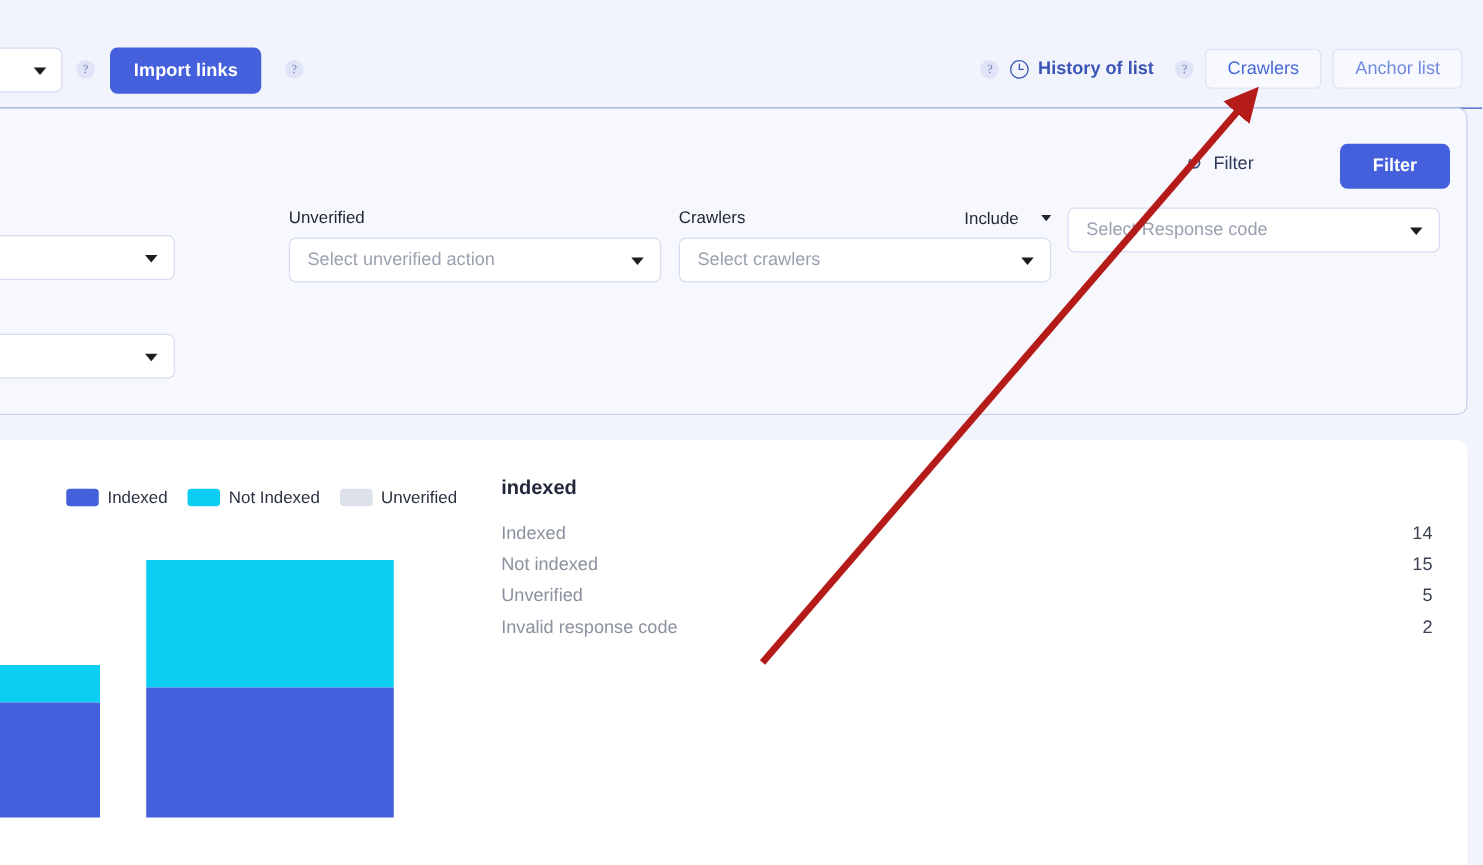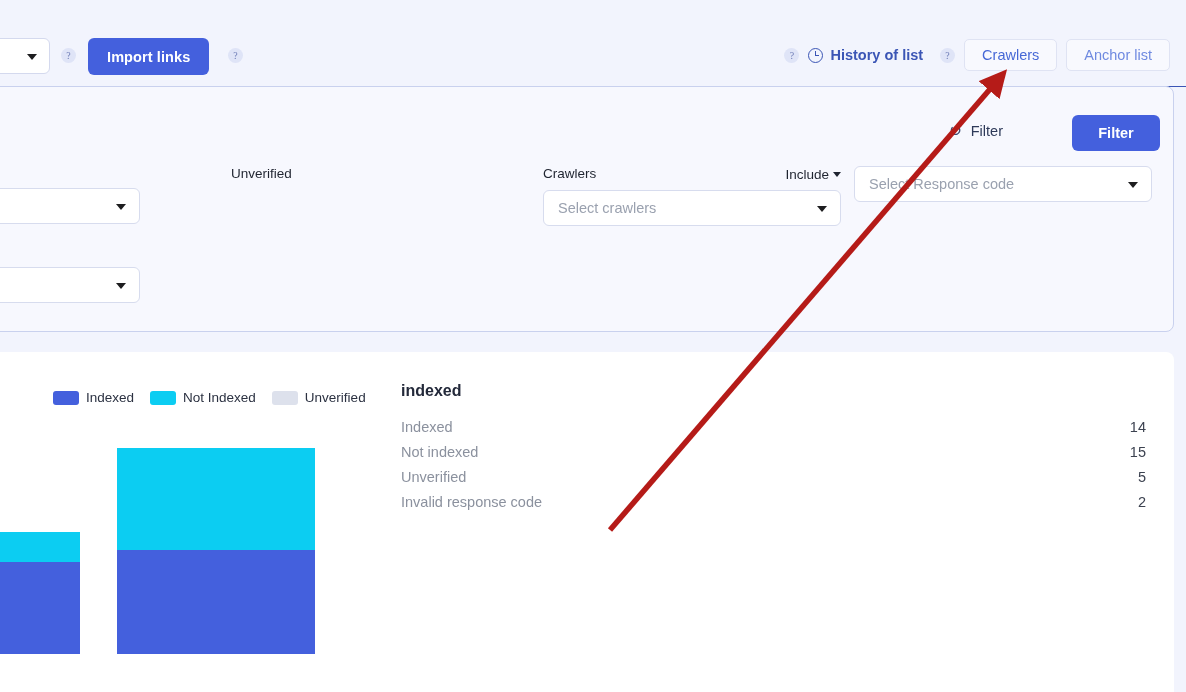--- a/index.html
+++ b/index.html
@@ -187,21 +187,21 @@
   }
   .field-ctl .caret {
     position: absolute;
     right: 13px; top: 15px;
   }
   .include-tog {
     position: absolute;
     right: 0; top: 1px;
     display: flex;
     align-items: center;
-    gap: 4px;
+    gap: 18px;
     color: #1f2430;
     font-size: 13.5px;
     cursor: pointer;
   }
   .include-tog .caret {
     border-top-color: #1f2430;
     border-left-width: 4px;
     border-right-width: 4px;
     border-top-width: 5px;
   }
@@ -307,20 +307,24 @@
 
     <div class="field" style="left:-78px; top:101px; width:297px;">
       <div class="field-ctl">
         <span class="ph"></span>
         <span class="caret"></span>
       </div>
     </div>
 
     <div class="field" style="left:310px; top:79px; width:298px;">
       <span class="field-label">Unverified</span>
+      <div class="field-ctl">
+        <span class="ph">Select unverified action</span>
+        <span class="caret"></span>
+      </div>
     </div>
 
     <div class="field" style="left:622px; top:79px; width:298px;">
       <span class="field-label">Crawlers</span>
       <div class="include-tog">
         <span>Include</span>
         <span class="caret"></span>
       </div>
       <div class="field-ctl">
         <span class="ph">Select crawlers</span>

